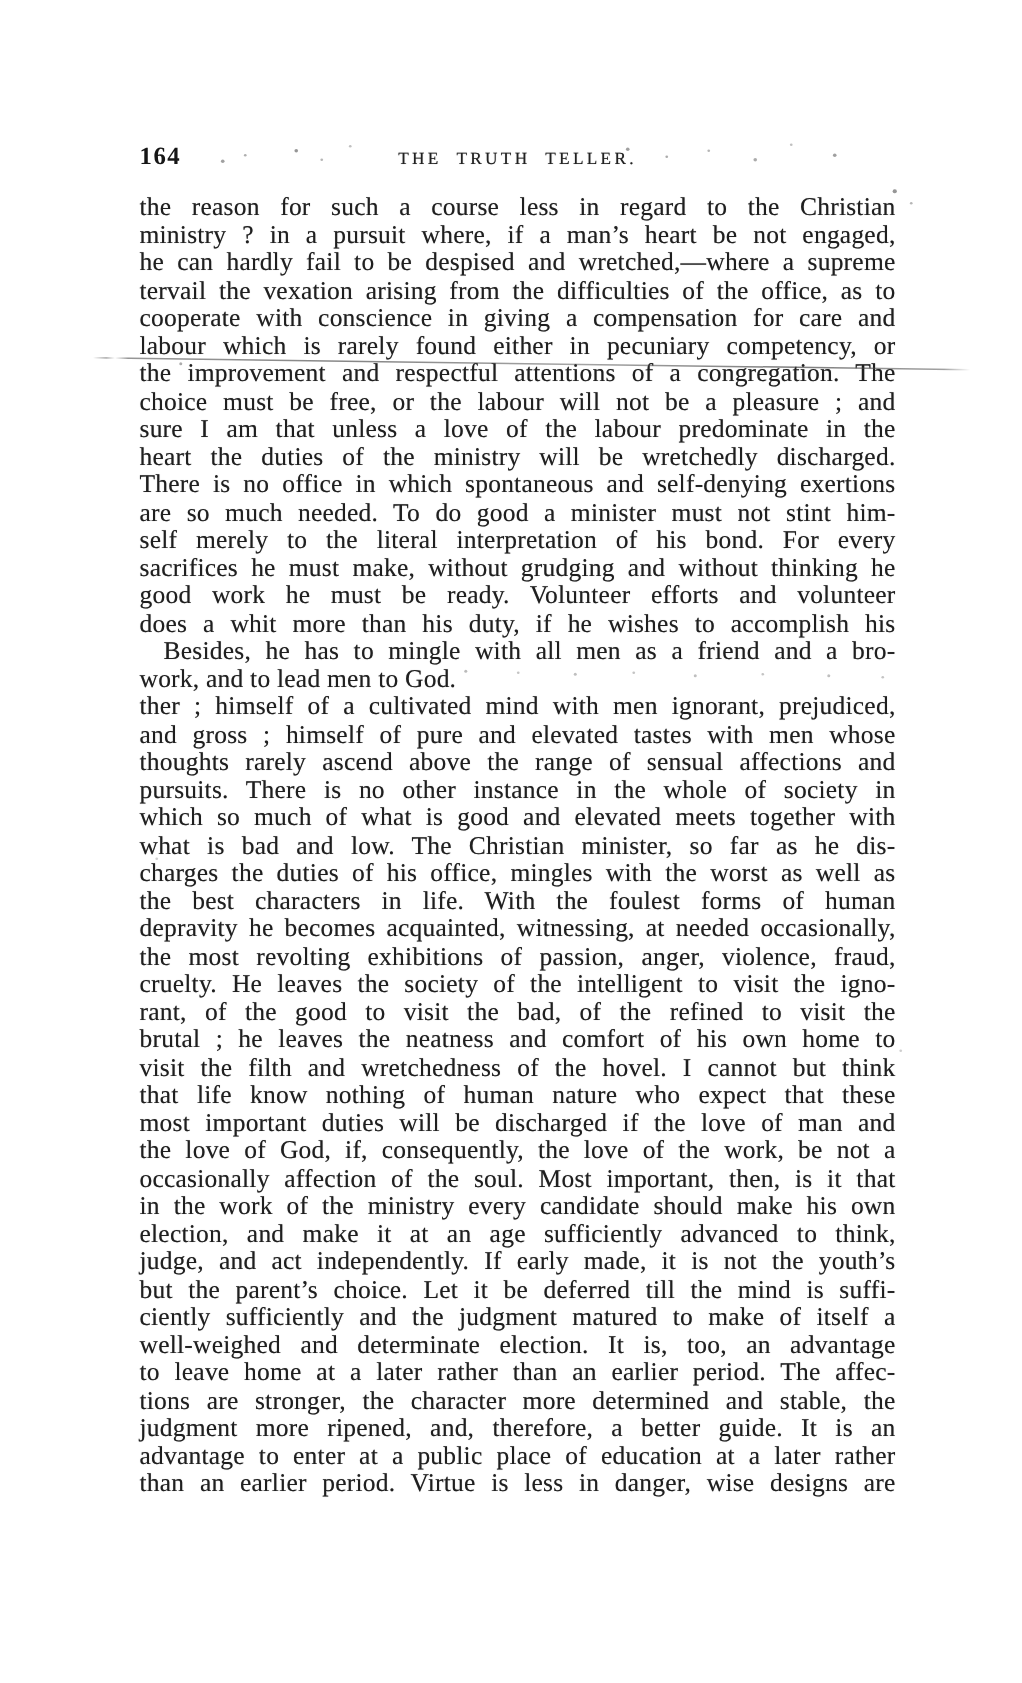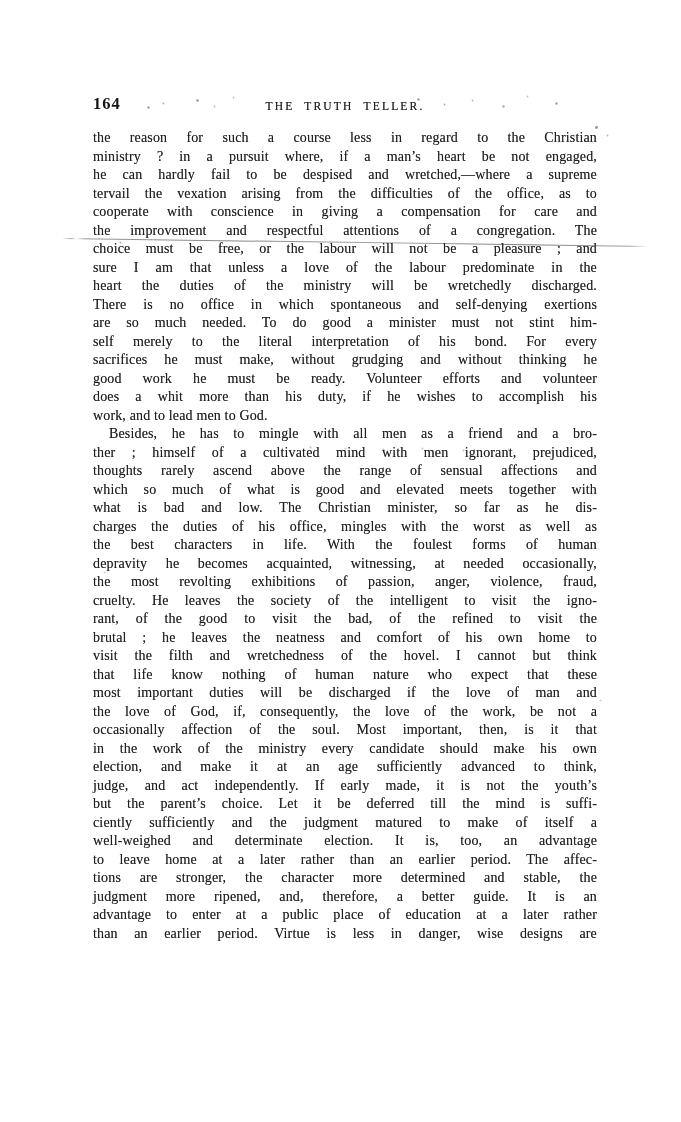--- a/index.html
+++ b/index.html
@@ -27,21 +27,21 @@
     font-size: 11.5px; font-weight: normal;
     letter-spacing: 2.2px; word-spacing: 5px;
     color: #222;
     text-shadow: 0 0 0.5px rgba(0,0,0,0.55);
   }
   
   .body {
     position: absolute; left: 93px; top: 129px; width: 504px;
   }
   .line {
-    font-size: 14px;
+    font-size: 17px;
     line-height: 18.5px;
     letter-spacing: 0.15px;
     text-align: justify;
     text-align-last: justify;
     white-space: nowrap;
     text-shadow: 0 0 0.45px rgba(10,10,10,0.5);
   }
   .line.pend { text-align-last: left; white-space: normal; }
   .line.indent { text-indent: 16px; }
   
@@ -97,34 +97,37 @@
     <span class="pagenum">164</span>
     <span class="running-title">THE TRUTH TELLER.</span>
   </div>
 
   <div class="body" id="body-lines">
       <div class="line">the reason for such a course less in regard to the Christian</div>
       <div class="line">ministry ? in a pursuit where, if a man’s heart be not engaged,</div>
       <div class="line">he can hardly fail to be despised and wretched,—where a supreme</div>
       <div class="line">tervail the vexation arising from the difficulties of the office, as to</div>
       <div class="line">cooperate with conscience in giving a compensation for care and</div>
+      <div class="line">labour which is rarely found either in pecuniary competency, or</div>
       <div class="line">the improvement and respectful attentions of a congregation. The</div>
       <div class="line">choice must be free, or the labour will not be a pleasure ; and</div>
       <div class="line">sure I am that unless a love of the labour predominate in the</div>
       <div class="line">heart the duties of the ministry will be wretchedly discharged.</div>
       <div class="line">There is no office in which spontaneous and self-denying exertions</div>
       <div class="line">are so much needed. To do good a minister must not stint him-</div>
       <div class="line">self merely to the literal interpretation of his bond. For every</div>
       <div class="line">sacrifices he must make, without grudging and without thinking he</div>
       <div class="line">good work he must be ready. Volunteer efforts and volunteer</div>
       <div class="line">does a whit more than his duty, if he wishes to accomplish his</div>
+      <div class="line indent">Besides, he has to mingle with all men as a friend and a bro-</div>
       <div class="line pend">work, and to lead men to God.</div>
-      <div class="line indent">Besides, he has to mingle with all men as a friend and a bro-</div>
       <div class="line">ther ; himself of a cultivated mind with men ignorant, prejudiced,</div>
+      <div class="line">and gross ; himself of pure and elevated tastes with men whose</div>
       <div class="line">thoughts rarely ascend above the range of sensual affections and</div>
+      <div class="line">pursuits. There is no other instance in the whole of society in</div>
       <div class="line">which so much of what is good and elevated meets together with</div>
       <div class="line">what is bad and low. The Christian minister, so far as he dis-</div>
       <div class="line">charges the duties of his office, mingles with the worst as well as</div>
       <div class="line">the best characters in life. With the foulest forms of human</div>
       <div class="line">depravity he becomes acquainted, witnessing, at needed occasionally,</div>
       <div class="line">the most revolting exhibitions of passion, anger, violence, fraud,</div>
       <div class="line">cruelty. He leaves the society of the intelligent to visit the igno-</div>
       <div class="line">rant, of the good to visit the bad, of the refined to visit the</div>
       <div class="line">brutal ; he leaves the neatness and comfort of his own home to</div>
       <div class="line">visit the filth and wretchedness of the hovel. I cannot but think</div>

